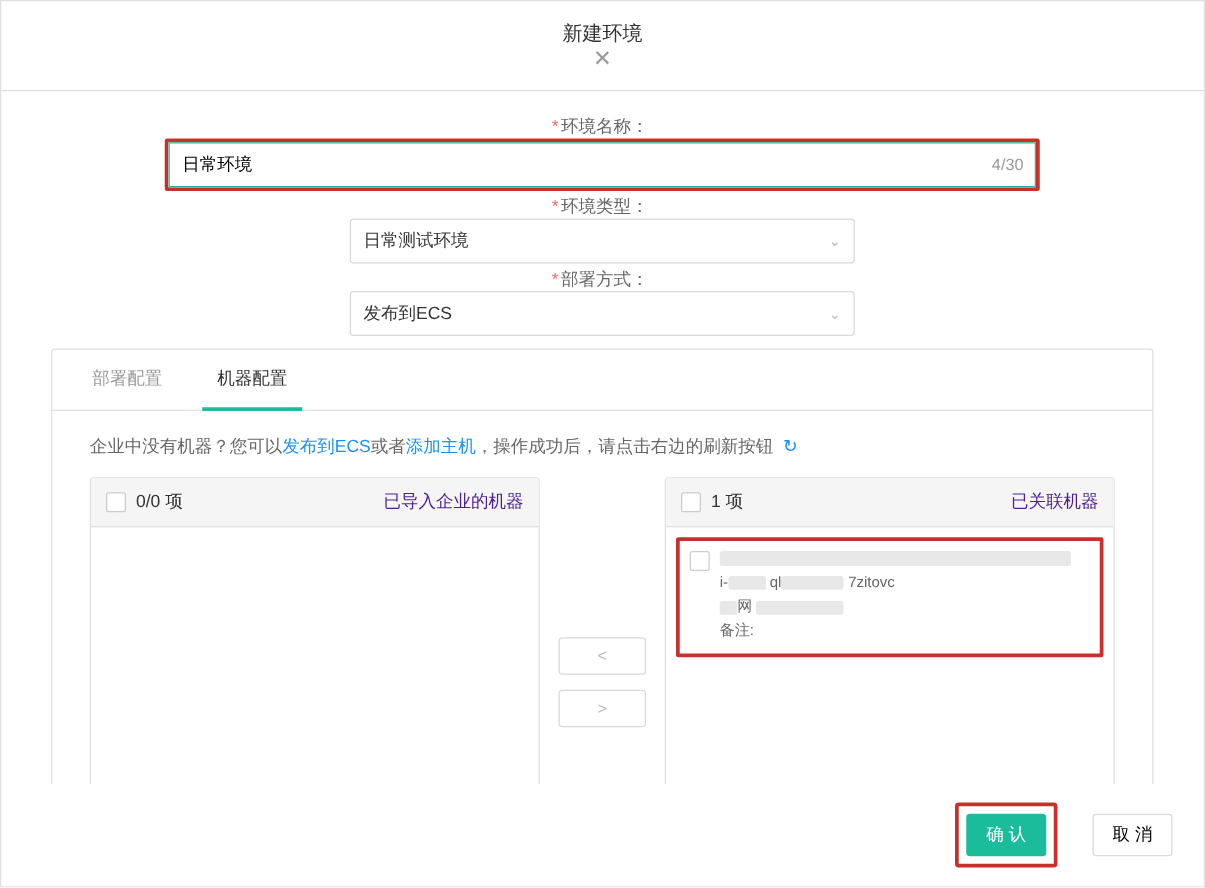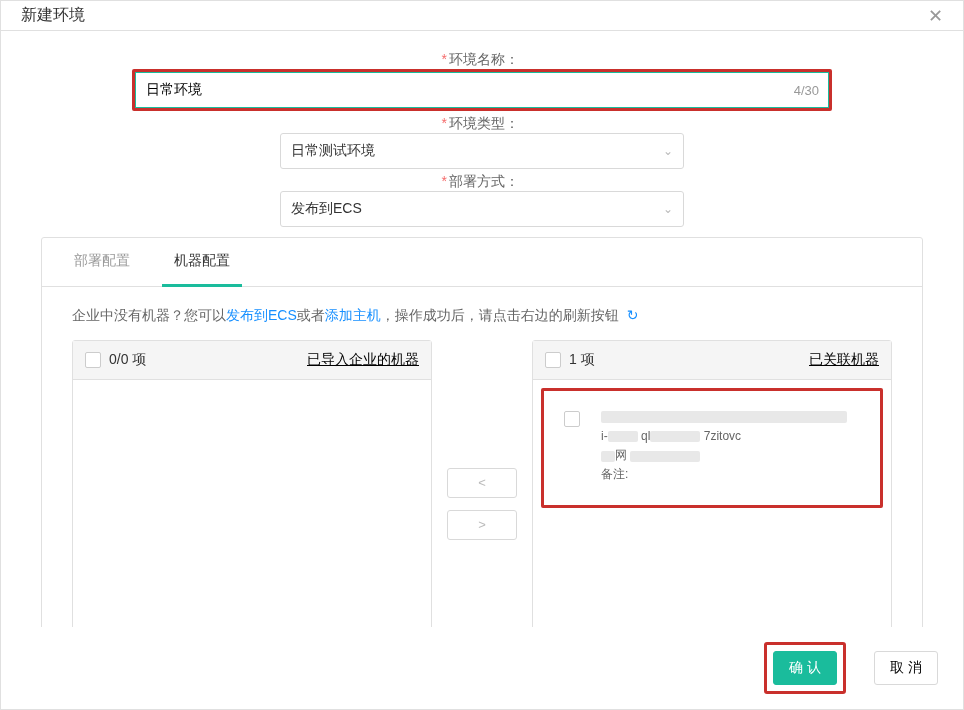--- a/index.html
+++ b/index.html
@@ -16,22 +16,23 @@
       width: 100%;
       height: 100%;
       display: flex;
       flex-direction: column;
       border: 1px solid #e0e0e0;
     }
     .dialog-header {
       display: flex;
       align-items: center;
       justify-content: space-between;
-      padding: 4px 20px;
+      padding: 16px 20px;
       border-bottom: 1px solid #e0e0e0;
+      flex-direction: column;
     }
     .dialog-title {
       font-size: 16px;
       font-weight: 500;
       color: #333;
     }
     .close-btn {
       cursor: pointer;
       color: #999;
       font-size: 18px;
@@ -164,22 +165,21 @@
       border: 1px solid #ccc;
       border-radius: 2px;
       cursor: pointer;
       background: #fff;
     }
     .transfer-count {
       font-weight: 500;
       color: #333;
     }
     .transfer-title {
-      color: #000000;
-      text-decoration: underline;
+      color: #4c1d95;
     }
     .transfer-body {
       flex: 1;
       overflow: auto;
       padding: 8px;
     }
     .transfer-buttons {
       display: flex;
       flex-direction: column;
       gap: 12px;
@@ -193,23 +193,23 @@
       cursor: pointer;
       display: flex;
       align-items: center;
       justify-content: center;
       color: #bbb;
       font-size: 13px;
     }
     .machine-item {
       border: 3px solid #c9302c;
       border-radius: 2px;
-      padding: 20px;
-      display: flex;
-      gap: 21px;
+      padding: 8px;
+      display: flex;
+      gap: 8px;
     }
     .machine-info {
       flex: 1;
       font-size: 12px;
       color: #666;
       line-height: 1.6;
     }
     .blur-line {
       background: #e8e8e8;
       height: 12px;

